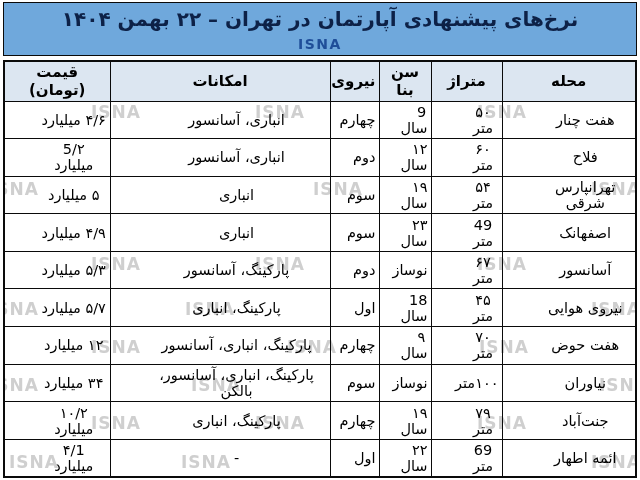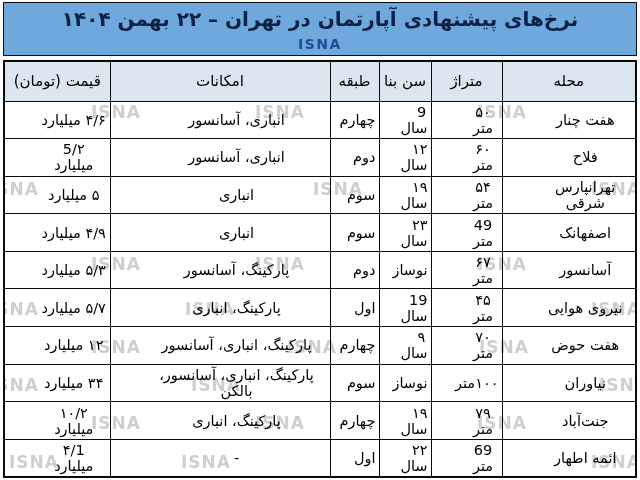--- a/index.html
+++ b/index.html
@@ -12,21 +12,21 @@
   .banner .title{direction:rtl;color:#0d2147;font-weight:bold;font-size:20px;line-height:1.1;}
   .banner .agency{color:#1f4e99;font-weight:bold;font-size:14px;letter-spacing:1.5px;line-height:1;}
   
   .table-wrap{position:relative;margin-top:4px;width:634px;}
   .wm-layer{position:absolute;inset:0;z-index:0;pointer-events:none;overflow:hidden;}
   .wm{position:absolute;color:#cfcfcf;font-weight:bold;font-size:17px;letter-spacing:1px;}
   table.rates{position:relative;z-index:1;border-collapse:collapse;table-layout:fixed;
     width:634px;direction:rtl;background:transparent;}
   table.rates th,table.rates td{box-sizing:border-box;border:1px solid #0a0a0a;
     text-align:center;vertical-align:middle;padding:1px 3px;overflow:hidden;}
-  table.rates thead th{background:#dce6f1;color:#000;font-weight:normal;font-size:15px;height:40px;}
+  table.rates thead th{background:#dce6f1;color:#000;font-weight:bold;font-size:15px;height:40px;}
   table.rates tbody td{background:transparent;color:#000;font-size:14.5px;height:37.6px;padding-left:36px;}
   table.rates{border:2px solid #0a0a0a;}
 </style>
 </head>
 <body>
 
 <div class="page">
 
   <div class="banner">
     <div class="title">نرخ‌های پیشنهادی آپارتمان در تهران – ۲۲ بهمن ۱۴۰۴</div>
@@ -67,21 +67,21 @@
           <col style="width: 52px;">
           <col style="width: 49px;">
           <col style="width: 220px;">
           <col style="width: 106px;">
         </colgroup>
       <thead>
         <tr id="head-row">
             <th>محله</th>
             <th>متراژ</th>
             <th>سن بنا</th>
-            <th>طبقه</th>
+            <th>نیروی</th>
             <th>امکانات</th>
             <th>قیمت (تومان)</th>
           </tr>
       </thead>
       <tbody id="body-rows">
           <tr>
             <td>هفت چنار</td>
             <td>۵۰ متر</td>
             <td>9 سال</td>
             <td>چهارم</td>
@@ -116,21 +116,21 @@
             <td>آسانسور</td>
             <td>۶۷ متر</td>
             <td>نوساز</td>
             <td>دوم</td>
             <td>پارکینگ، آسانسور</td>
             <td>۵/۳ میلیارد</td>
           </tr>
           <tr>
             <td>نیروی هوایی</td>
             <td>۴۵ متر</td>
-            <td>19 سال</td>
+            <td>18 سال</td>
             <td>اول</td>
             <td>پارکینگ، انباری</td>
             <td>۵/۷ میلیارد</td>
           </tr>
           <tr>
             <td>هفت حوض</td>
             <td>۷۰ متر</td>
             <td>۹ سال</td>
             <td>چهارم</td>
             <td>پارکینگ، انباری، آسانسور</td>

